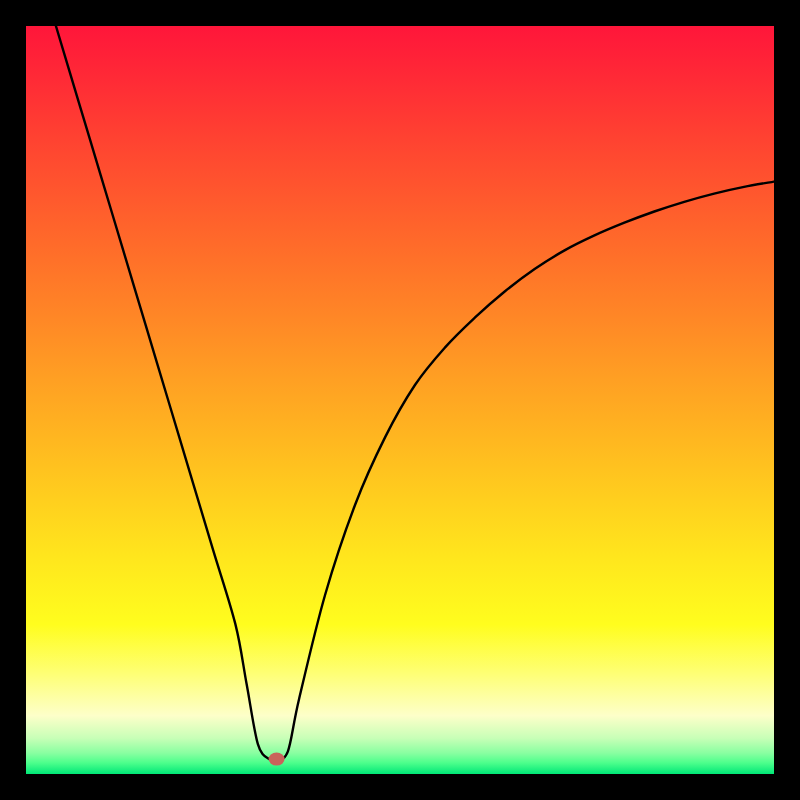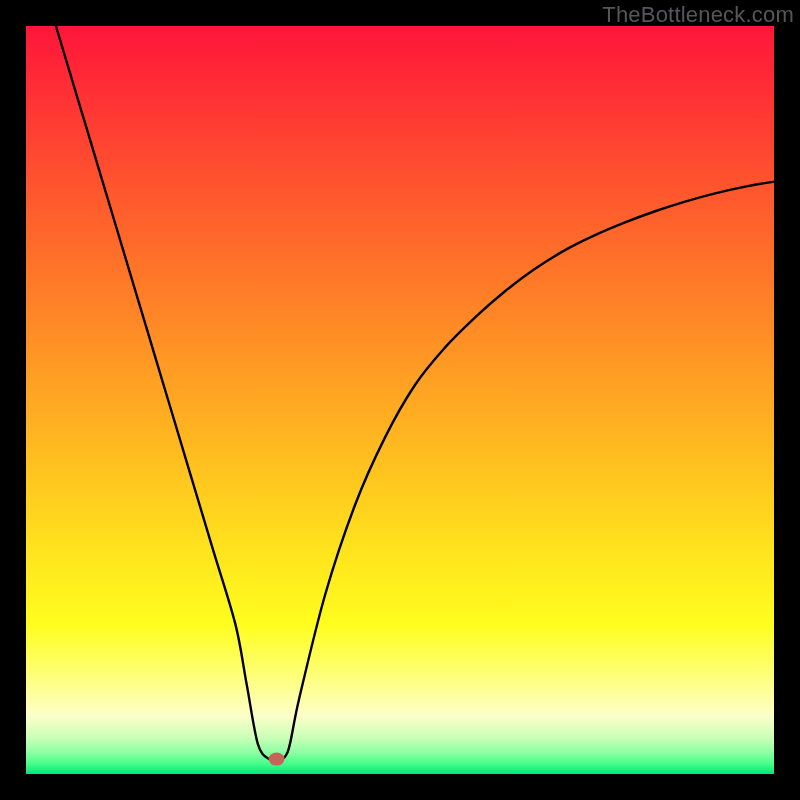--- a/index.html
+++ b/index.html
@@ -34,21 +34,20 @@
     font-size: 22px;
     font-weight: 400;
     letter-spacing: 0.2px;
   }
   svg { display: block; }
 </style>
 </head>
 <body>
 
 <div class="frame">
-  <div class="watermark">TheBottleneck.com</div>
   <div class="plot">
     <svg id="chart-svg" width="748" height="748" viewBox="0 0 748 748" preserveAspectRatio="none">
       <defs>
         <linearGradient id="bg-grad" x1="0" y1="0" x2="0" y2="1">
             <stop offset="0.00%" stop-color="#ff163a"></stop>
             <stop offset="7.00%" stop-color="#ff2a36"></stop>
             <stop offset="15.00%" stop-color="#ff4231"></stop>
             <stop offset="23.00%" stop-color="#ff592d"></stop>
             <stop offset="31.00%" stop-color="#ff7029"></stop>
             <stop offset="39.00%" stop-color="#ff8726"></stop>

